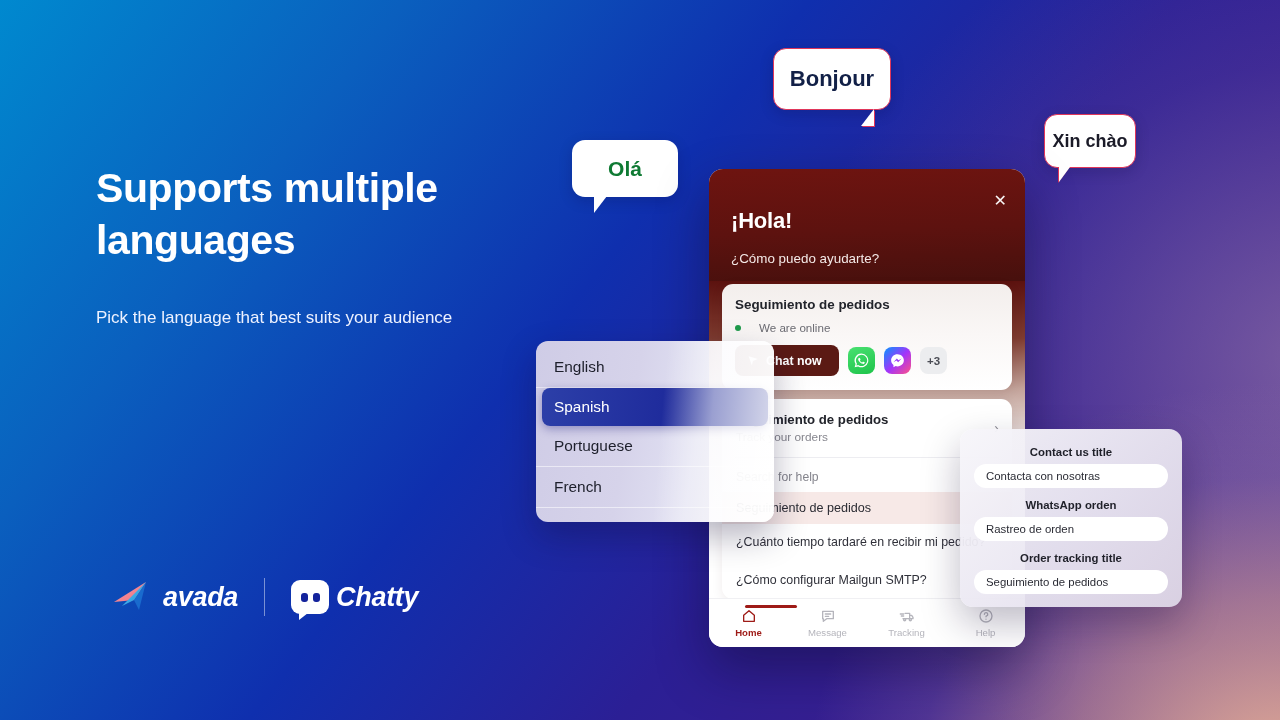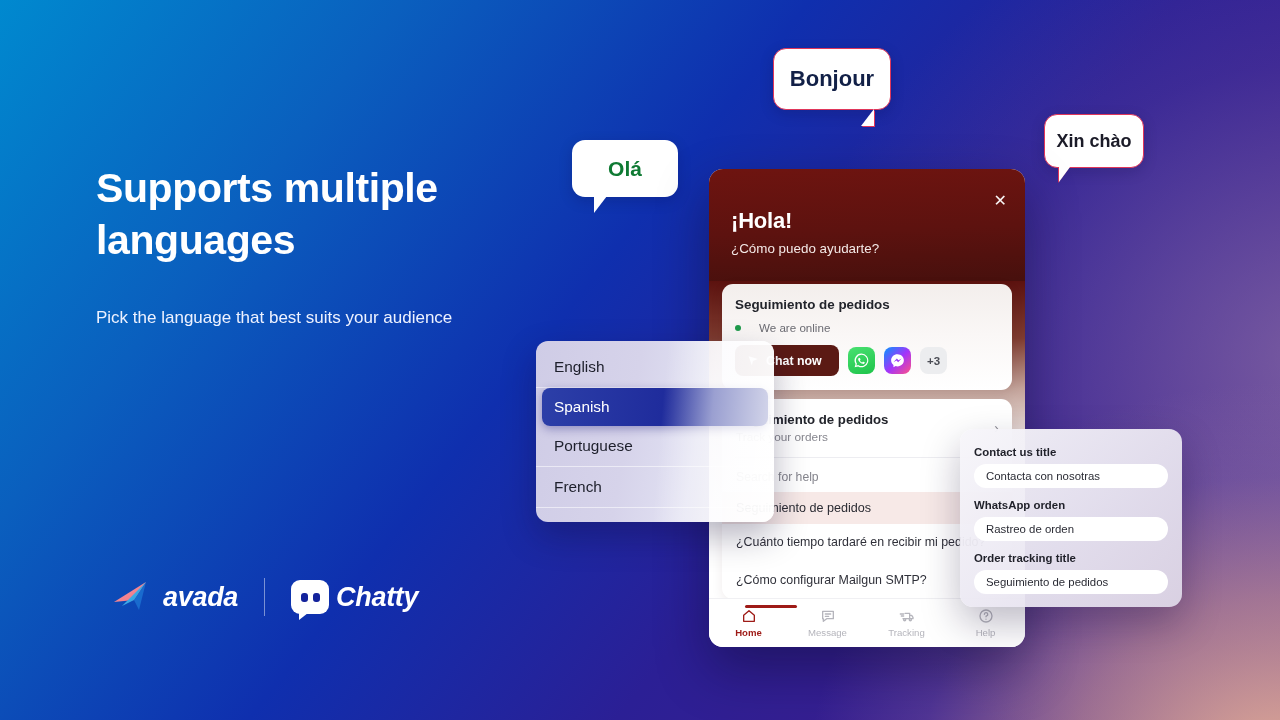--- a/index.html
+++ b/index.html
@@ -65,21 +65,21 @@
     color: #122047; font-size: 22px;
     border: 1.6px solid #e0365a;
   }
   .bubble-bonjour::after {
     right: 16px; bottom: -17px;
     border-right: 13px solid #fff; border-left: 9px solid transparent;
     border-top: 17px solid transparent; border-bottom: 0;
     filter: drop-shadow(1px 1px 0 #e0365a);
   }
   .bubble-xinchao {
-    left: 1044px; top: 114px; width: 100px; height: 54px;
+    left: 1044px; top: 114px; width: 92px; height: 54px;
     color: #1b1b28; font-size: 18px;
     border: 1.6px solid #e0365a;
   }
   .bubble-xinchao::after {
     left: 14px; bottom: -15px;
     border-left: 11px solid #fff; border-right: 8px solid transparent;
     border-bottom: 15px solid transparent;
     filter: drop-shadow(-1px 1px 0 #e0365a);
   }
 
@@ -91,21 +91,21 @@
   }
   .widget-head {
     position: relative; height: 112px; padding: 30px 22px 0 22px;
     background: linear-gradient(178deg, #6e1410 0%, #5d120f 54%, #47100d 100%);
   }
   .widget-head .close {
     position: absolute; right: 18px; top: 24px; color: #fff; font-size: 16px;
     line-height: 1; cursor: pointer; font-weight: 400; opacity: .96;
   }
   .head-title { color: #fff; font-size: 22px; font-weight: 700; letter-spacing: -0.2px; margin-top: 9px; }
-  .head-sub { color: #f4e9e7; font-size: 13.4px; margin-top: 7px; }
+  .head-sub { color: #f4e9e7; font-size: 13.4px; margin-top: 17px; }
 
   .widget-body {
     position: absolute; left: 0; right: 0; top: 112px; bottom: 49px;
     background: linear-gradient(180deg, #5c120f 0%, #7e3b2f 18%, #c3a39a 34%, #f2ecea 52%, #ffffff 70%);
     padding: 0 13px;
   }
 
   .card {
     background: linear-gradient(180deg, #f3eeec 0%, #faf7f6 48%, #ffffff 100%);
     border-radius: 11px; padding: 13px 13px 14px 13px; margin-top: 3px;
@@ -188,20 +188,21 @@
     border-radius: 12px; pointer-events: none;
     background: linear-gradient(95deg, rgba(255,255,255,0) 52%, rgba(255,255,255,0.55) 72%, rgba(255,255,255,0.86) 100%);
   }
 
   
   .settings {
     position: absolute; left: 960px; top: 429px; width: 222px; height: 178px;
     border-radius: 13px; padding: 17px 14px;
     background: linear-gradient(135deg, rgba(247,246,250,0.97) 0%, rgba(236,233,243,0.95) 45%, rgba(222,216,232,0.93) 100%);
     box-shadow: 0 16px 38px rgba(20,10,50,0.28);
+    text-align: center;
   }
   .set-label { font-size: 11.4px; font-weight: 700; color: #1f2029; margin-bottom: 6px; }
   .set-input {
     height: 24px; background: #fff; border-radius: 12px; border: none;
     display: flex; align-items: center; padding: 0 12px;
     font-size: 11.4px; color: #2a2b34; margin-bottom: 11px; width: 100%;
     font-family: "Liberation Sans", sans-serif;
   }
 </style>
 </head>

